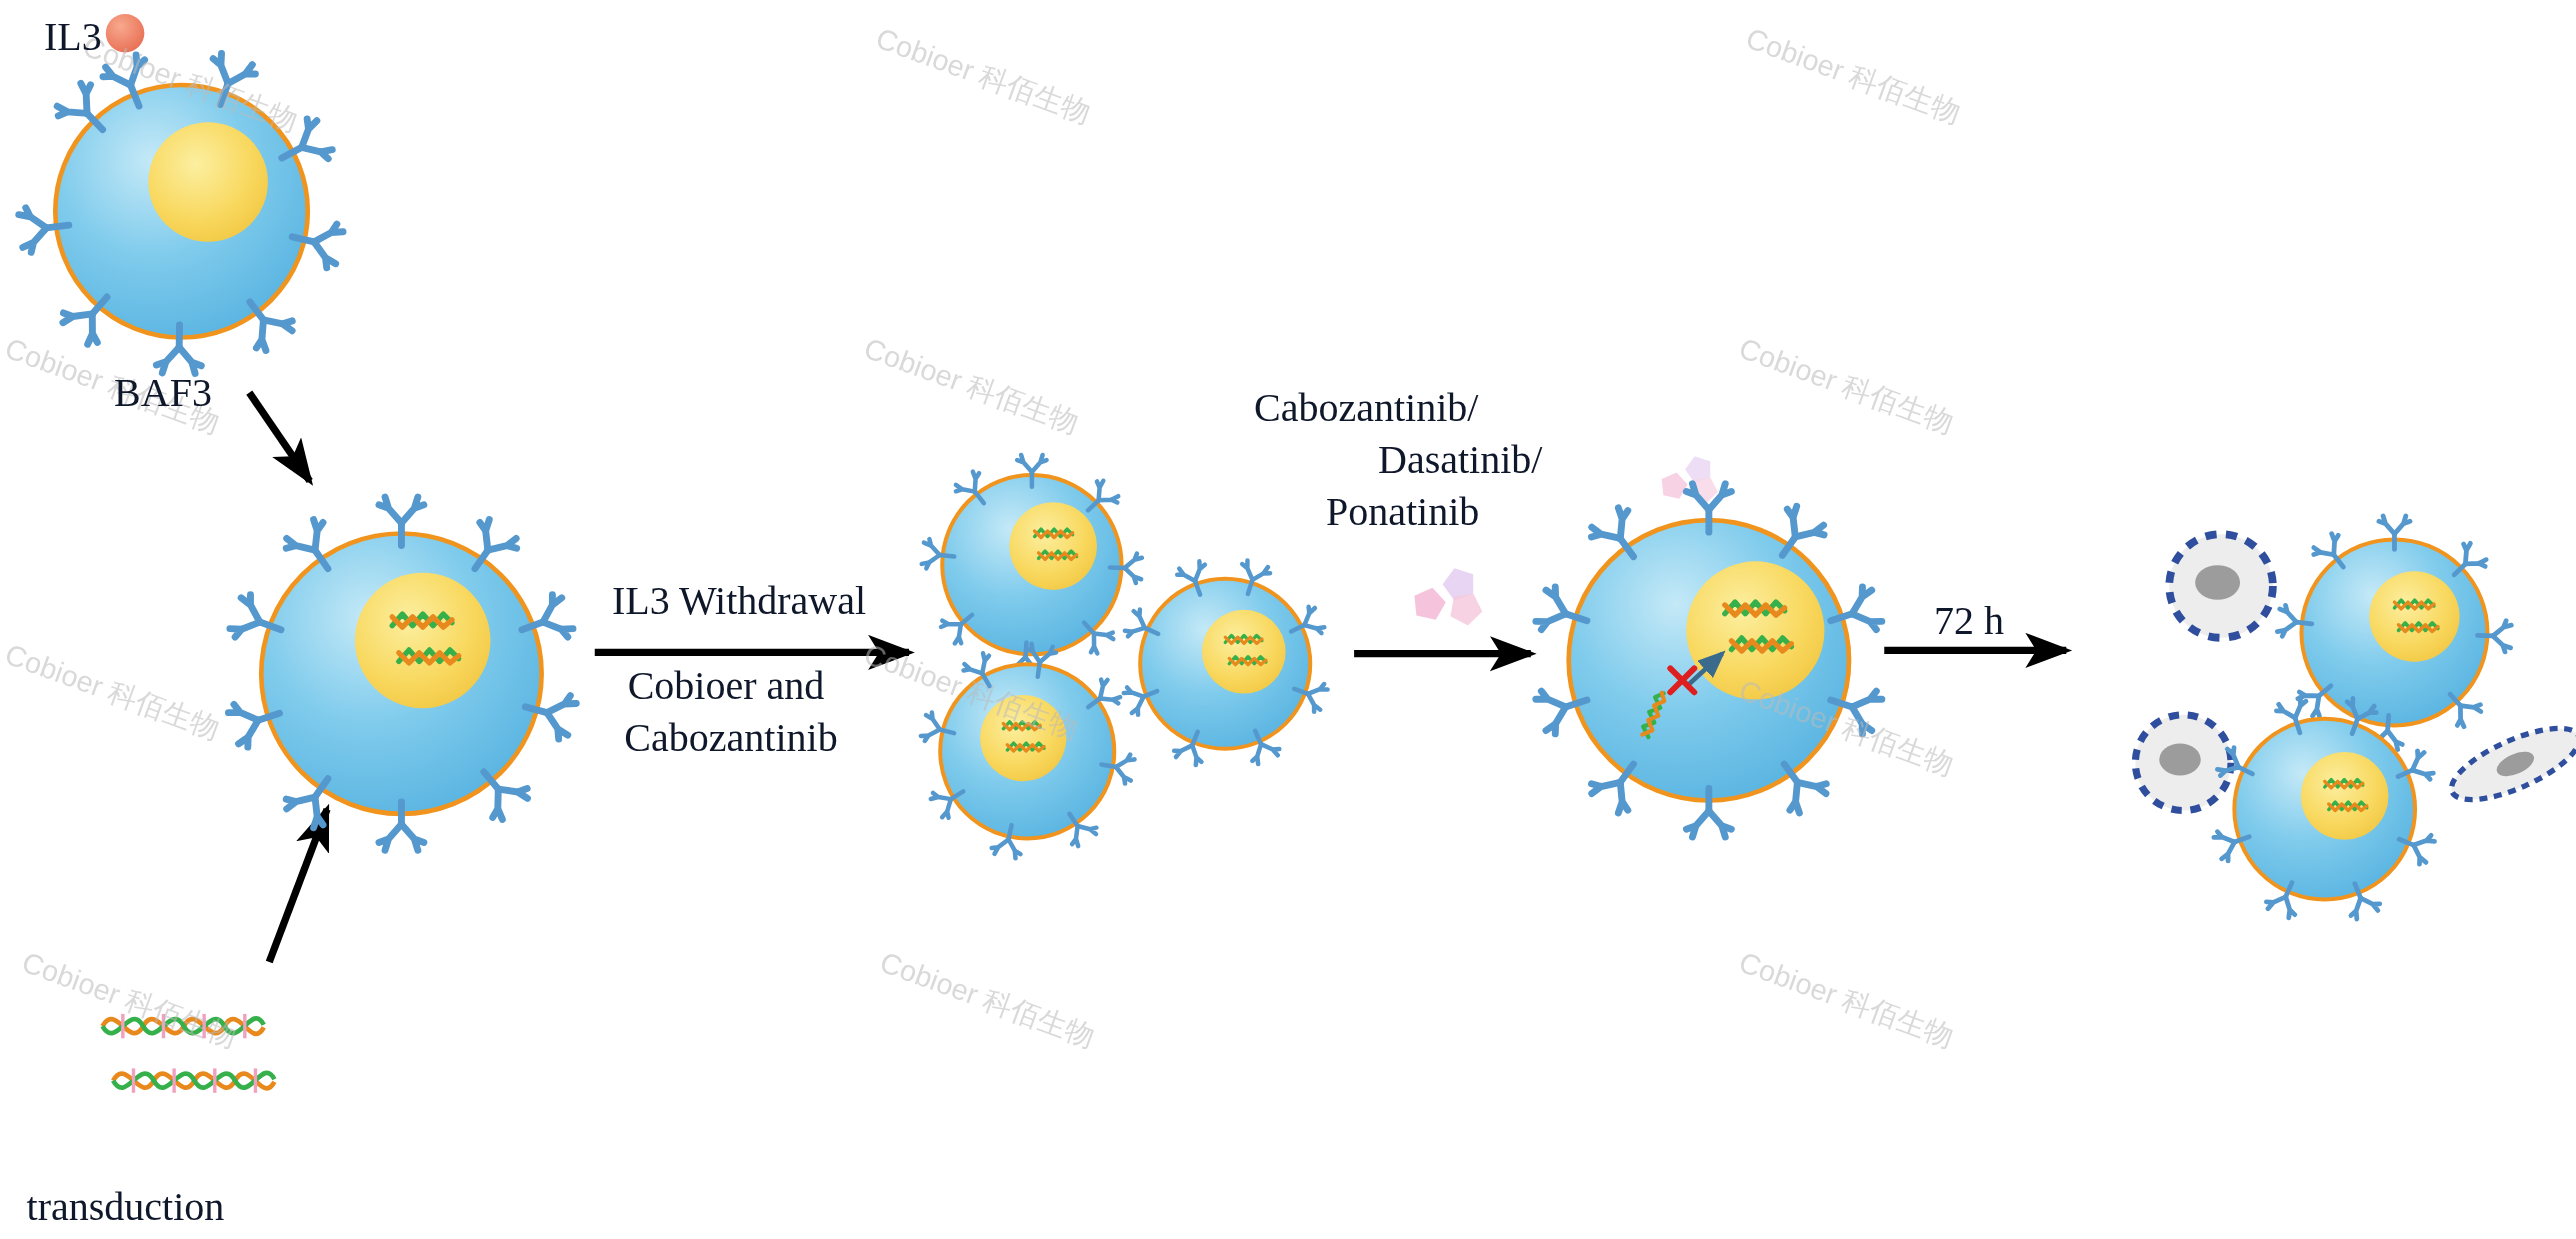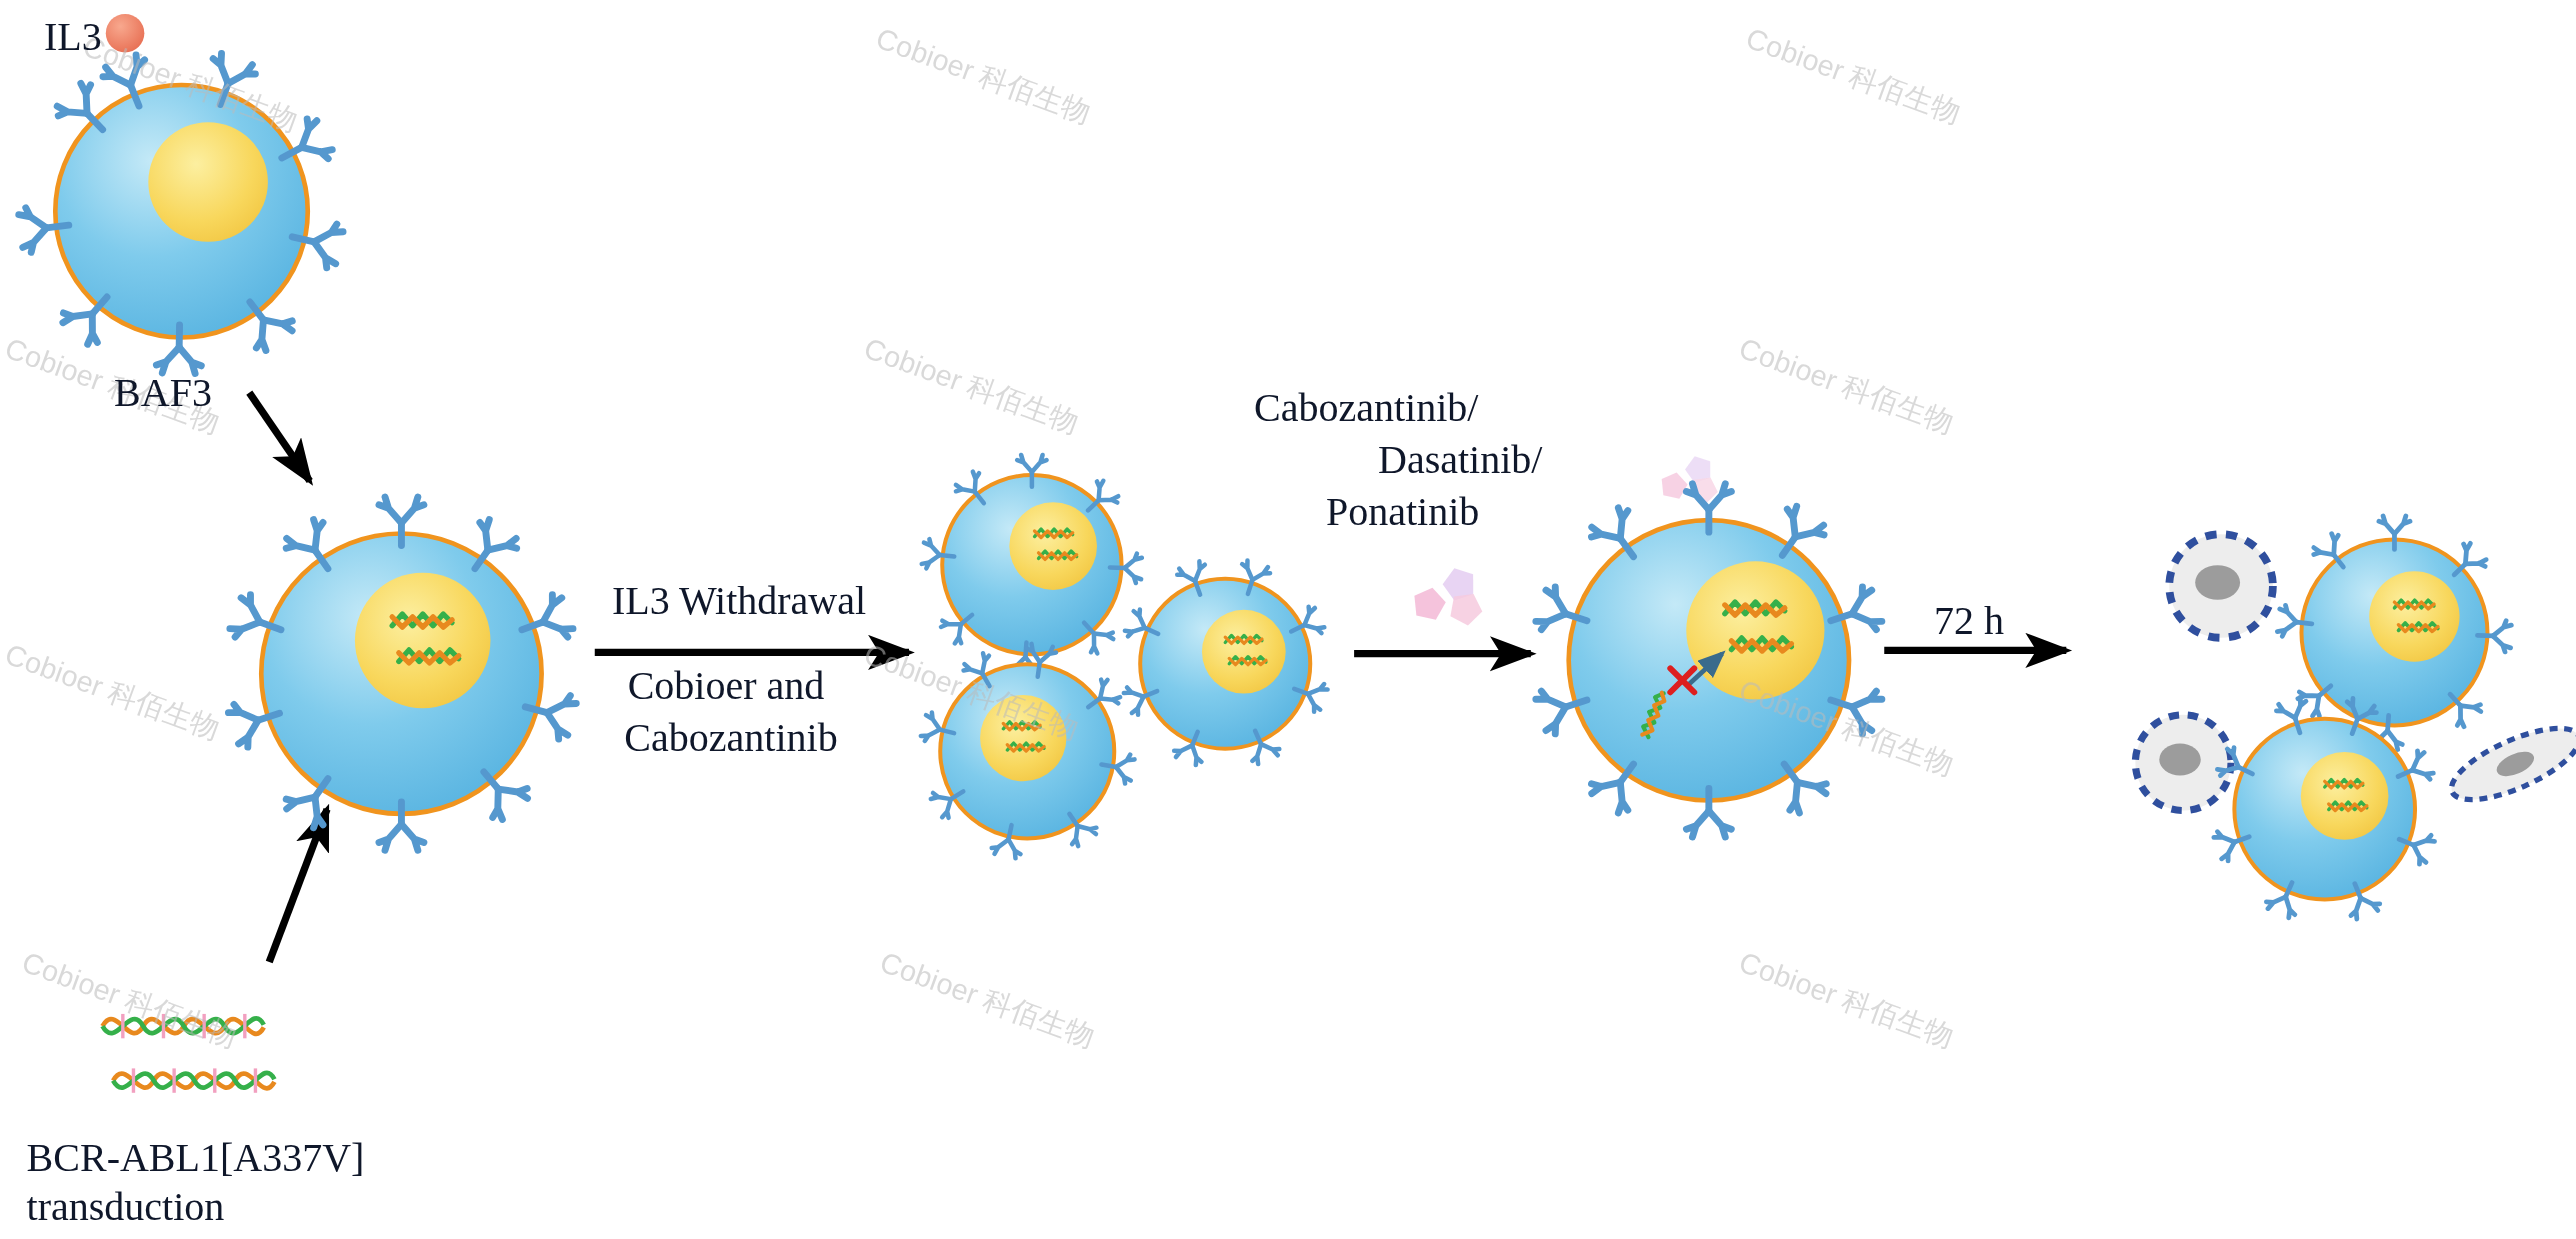--- a/index.html
+++ b/index.html
@@ -247,21 +247,20 @@
   <div class="wm" style="left:1747px;top:329px">Cobioer 科佰生物</div>
   <div class="wm" style="left:13.3px;top:635px">Cobioer 科佰生物</div>
   <div class="wm" style="left:872px;top:635px">Cobioer 科佰生物</div>
   <div class="wm" style="left:1747px;top:671px">Cobioer 科佰生物</div>
   <div class="wm" style="left:30px;top:943px">Cobioer 科佰生物</div>
   <div class="wm" style="left:888px;top:943px">Cobioer 科佰生物</div>
   <div class="wm" style="left:1747px;top:943px">Cobioer 科佰生物</div>
 
   <div class="label" style="left:44px;top:13.3px">IL3</div>
   <div class="label centered" style="left:163px;top:369px">BAF3</div>
-  <div class="label" style="left:26.6px;top:1134px">BCR-ABL1[A337V]</div>
   <div class="label" style="left:26.6px;top:1183px">transduction</div>
   <div class="label centered" style="left:739px;top:577px">IL3 Withdrawal</div>
   <div class="label centered" style="left:726px;top:662px">Cobioer and</div>
   <div class="label centered" style="left:731px;top:714px">Cabozantinib</div>
   <div class="label" style="left:1254px;top:384px">Cabozantinib/</div>
   <div class="label" style="left:1378px;top:436px">Dasatinib/</div>
   <div class="label" style="left:1326px;top:488px">Ponatinib</div>
   <div class="label centered" style="left:1969px;top:597px">72 h</div>
 
 </div>

